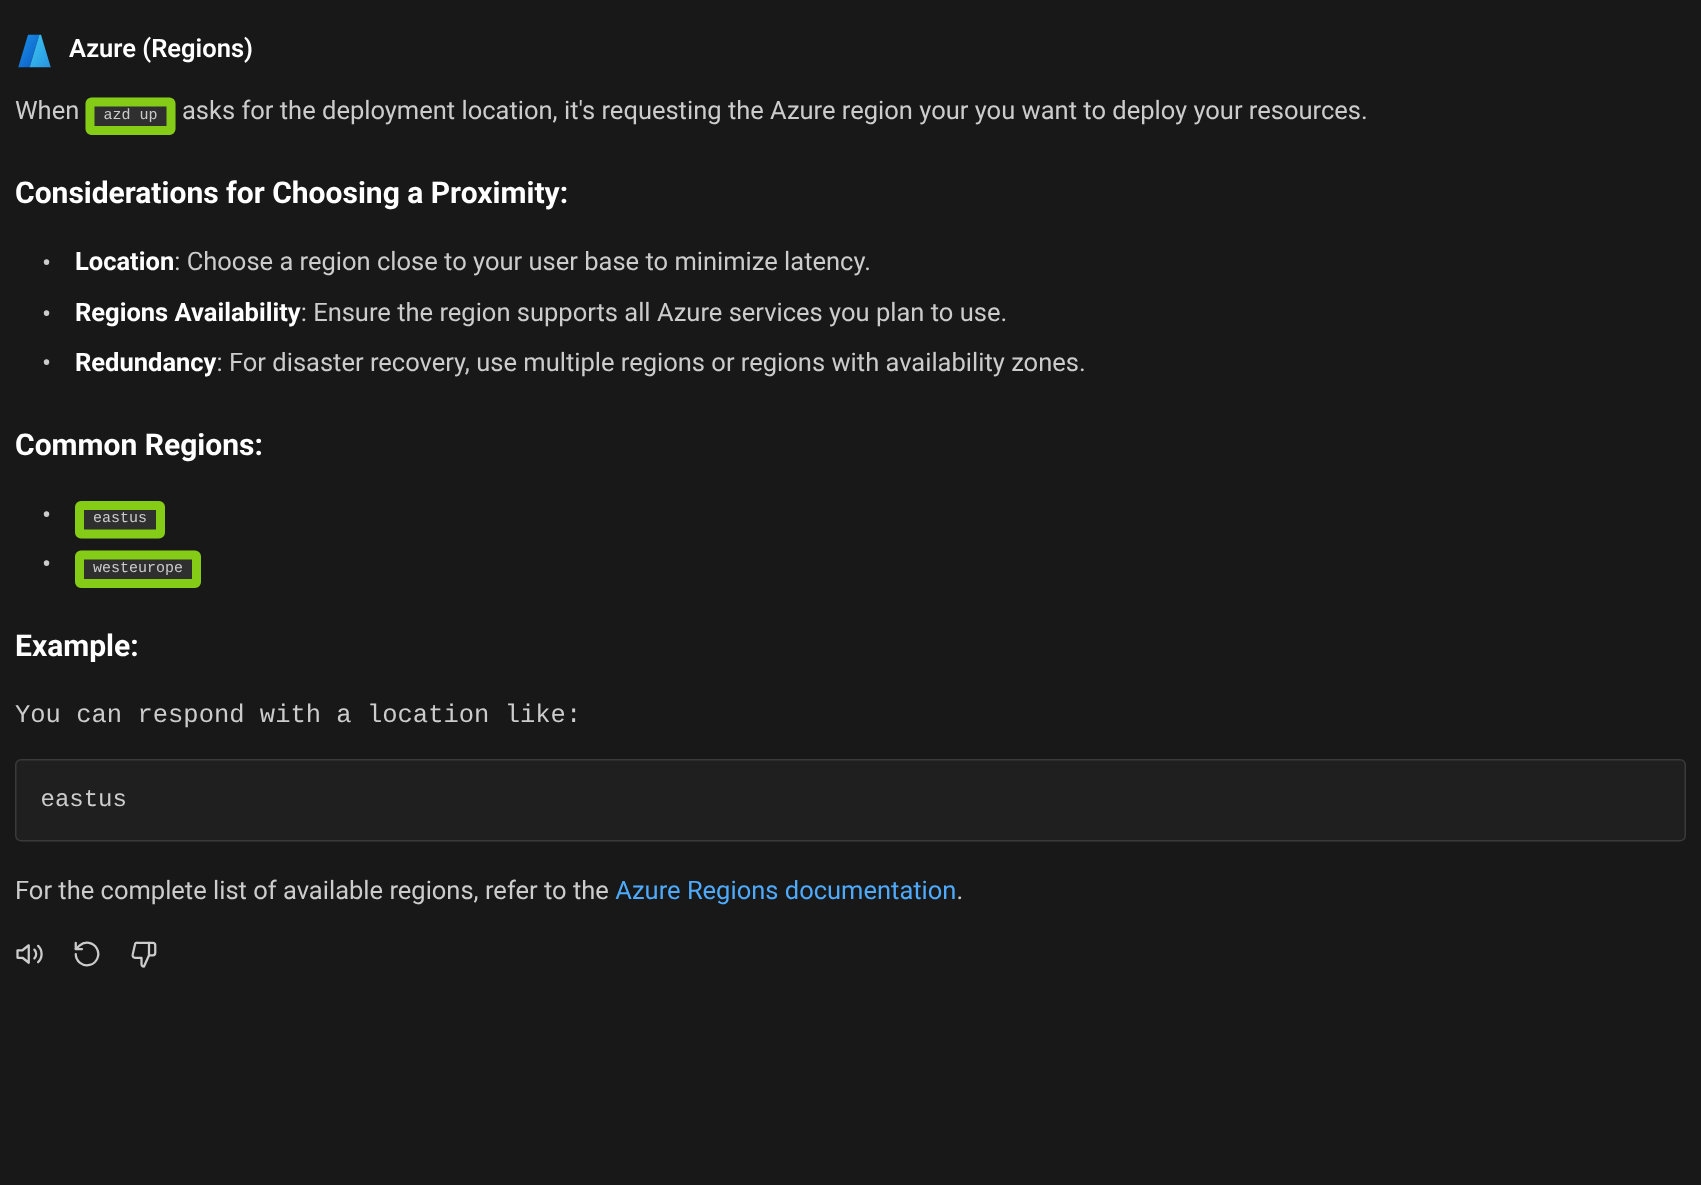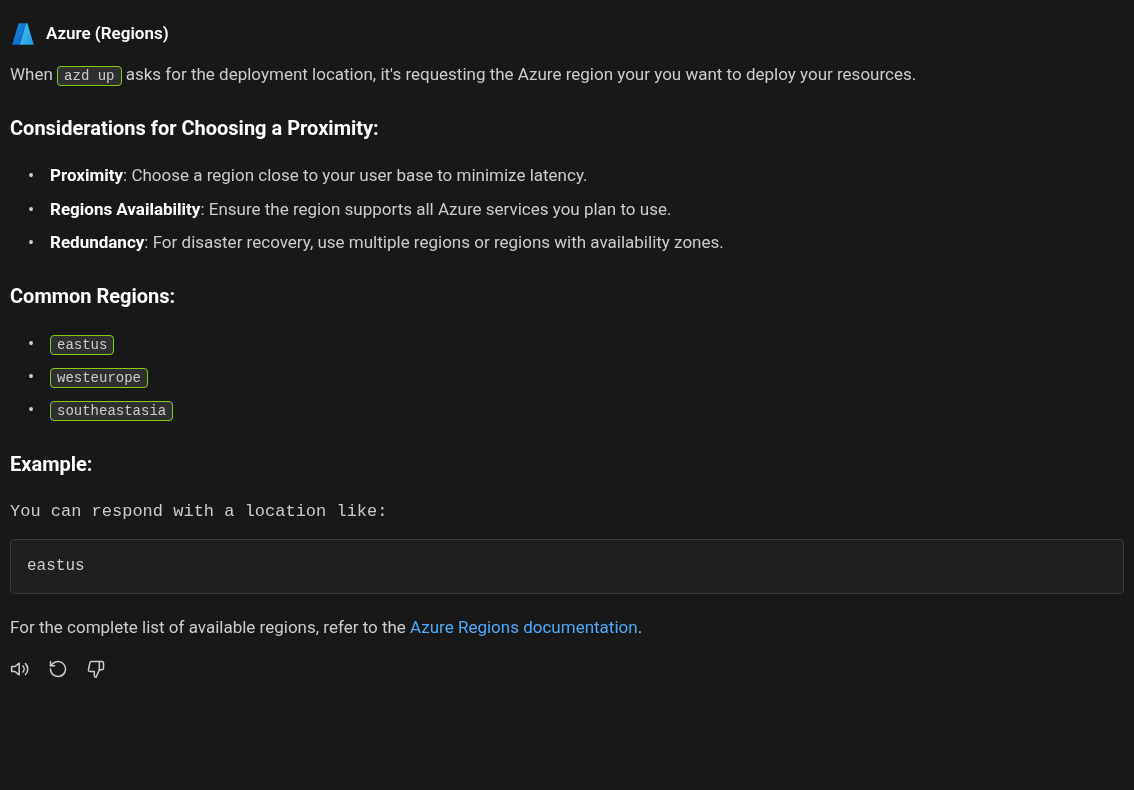--- a/index.html
+++ b/index.html
@@ -34,23 +34,23 @@
       font-size: 17px;
       color: #ffffff;
     }
     .intro-text {
       font-size: 17px;
       color: #cccccc;
       margin-bottom: 24px;
     }
     .inline-code {
       font-family: "SFMono-Regular", Consolas, "Liberation Mono", Menlo, monospace;
-      font-size: 14px;
+      font-size: 10px;
       background: #2f2f2f;
-      border: 1px solid #84cc16;
+      border: 6px solid #84cc16;
       border-radius: 4px;
       padding: 1px 6px;
       color: #cccccc;
     }
     h3.section-heading {
       font-size: 20px;
       font-weight: 700;
       color: #ffffff;
       margin-top: 24px;
       margin-bottom: 18px;
@@ -141,41 +141,38 @@
 </div>
 
 <p class="intro-text">
   <span>When </span><code class="inline-code">azd up</code><span> asks for the deployment location, it's requesting the Azure region your you want to deploy your resources.</span>
 </p>
 
 <h3 class="section-heading">Considerations for Choosing a Proximity:</h3>
 
 <ul class="bullet-list">
   <li>
-    <span class="bold-label">Proximity</span><span>: Choose a region close to your user base to minimize latency.</span>
+    <span class="bold-label">Location</span><span>: Choose a region close to your user base to minimize latency.</span>
   </li>
   <li>
     <span class="bold-label">Regions Availability</span><span>: Ensure the region supports all Azure services you plan to use.</span>
   </li>
   <li>
     <span class="bold-label">Redundancy</span><span>: For disaster recovery, use multiple regions or regions with availability zones.</span>
   </li>
 </ul>
 
 <h3 class="section-heading">Common Regions:</h3>
 
 <ul class="bullet-list">
   <li>
     <code class="inline-code">eastus</code>
   </li>
   <li>
     <code class="inline-code">westeurope</code>
-  </li>
-  <li>
-    <code class="inline-code">southeastasia</code>
   </li>
 </ul>
 
 <h3 class="section-heading">Example:</h3>
 
 <p class="intro-text" style="margin-bottom:14px;font-family:Liberation Mono, monospace;">You can respond with a location like:</p>
 
 <div class="code-block">
   <span>eastus</span>
 </div>

